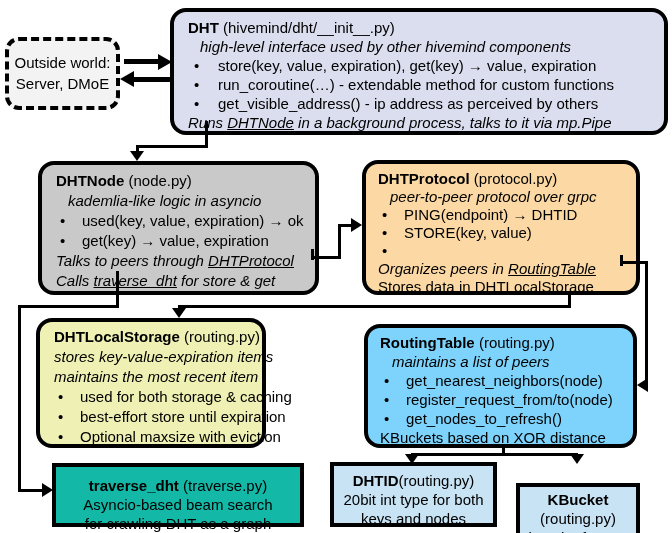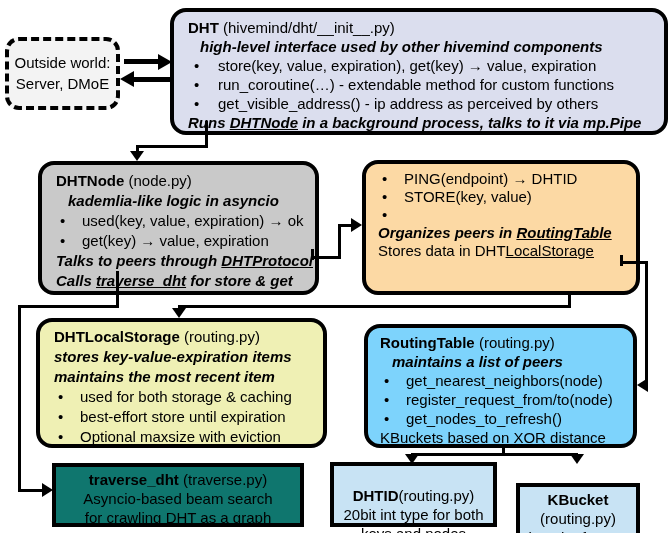--- a/index.html
+++ b/index.html
@@ -5,42 +5,42 @@
   html,body{margin:0;padding:0;background:#fff;}
   #canvas{
     position:relative;width:672px;height:533px;background:#ffffff;overflow:hidden;
     font-family:"Liberation Sans","DejaVu Sans",sans-serif;font-size:15px;color:#000;
   }
   .box{position:absolute;box-sizing:border-box;border:4px solid #000;}
   .rbox{border-radius:16px;}
   .sbox{border-radius:0;}
   .t{white-space:nowrap;}
   .b{font-weight:bold;}
-  .it{font-style:italic;font-weight:bold;}
+  .it{font-style:italic;}
   .u{text-decoration:underline;}
   .ind{padding-left:12px;}
   .bl{display:flex;}
   .dot{display:inline-block;width:30px;padding-left:6px;box-sizing:border-box;flex:0 0 auto;}
   .dot.sm{width:26px;padding-left:4px;}
   .line{position:absolute;background:#000;}
   .ah{position:absolute;width:0;height:0;}
   .ah.down{border-left:7px solid transparent;border-right:7px solid transparent;border-top:10px solid #000;}
   .ah.right{border-top:7px solid transparent;border-bottom:7px solid transparent;border-left:11px solid #000;}
   .ah.left{border-top:7px solid transparent;border-bottom:7px solid transparent;border-right:11px solid #000;}
   .ah.bigright{border-top:8px solid transparent;border-bottom:8px solid transparent;border-left:14px solid #000;}
   .ah.bigleft{border-top:8px solid transparent;border-bottom:8px solid transparent;border-right:14px solid #000;}
   .center{text-align:center;}
   #outside-box{left:5px;top:37px;width:115px;height:73px;background:#f3f3f3;border:4px dashed #000;border-radius:14px;line-height:21px;padding-top:11px;text-align:center;}
   #dht-box{left:170px;top:8px;width:498px;height:127px;background:#dbdeee;line-height:19px;padding:6px 4px 0 14px;}
   #dhtnode-box{left:38px;top:161px;width:281px;height:134px;background:#c9c9c9;line-height:20px;padding:6px 0 16px 14px;}
   #dhtprotocol-box{left:362px;top:160px;width:278px;height:135px;background:#fcd9a4;line-height:18px;padding:6px 0 0 12px;}
-  #dhtlocalstorage-box{left:36px;top:318px;width:291px;height:130px;background:#eff0b4;line-height:20px;padding:5px 0 0 14px;}
+  #dhtlocalstorage-box{left:36px;top:318px;width:230px;height:130px;background:#eff0b4;line-height:20px;padding:5px 0 0 14px;}
   #routingtable-box{left:364px;top:324px;width:273px;height:124px;background:#7dd3fc;line-height:19px;padding:5px 0 0 12px;}
-  #traverse-box{left:52px;top:463px;width:252px;height:64px;background:#0f766e;line-height:19px;padding-top:3px;}
-  #dhtid-box{left:330px;top:462px;width:167px;height:65px;background:#c8e3f4;line-height:19px;padding-top:20px;}
+  #traverse-box{left:52px;top:463px;width:252px;height:64px;background:#14b8a6;line-height:19px;padding-top:9px;}
+  #dhtid-box{left:330px;top:462px;width:167px;height:65px;background:#c8e3f4;line-height:19px;padding-top:5px;}
   #kbucket-box{left:516px;top:462px;width:124px;height:65px;background:#c8e3f4;line-height:19px;padding-top:3px;margin-top:21px;}
 </style>
 </head>
 <body>
 
 <div id="canvas">
 
   <div class="box" id="outside-box">
     <div class="t">Outside world:</div>
     <div class="t">Server, DMoE</div>
@@ -73,20 +73,22 @@
       </div>
     <div class="t bl">
         <span class="dot sm">•</span>
         <span>get(key) → value, expiration</span>
       </div>
     <div class="t it"><span>Talks to peers through </span><span class="u">DHTProtocol</span></div>
     <div class="t it"><span>Calls </span><span class="u">traverse_dht</span><span> for store &amp; get</span></div>
   </div>
 
   <div class="box rbox" id="dhtprotocol-box">
+    <div class="t"><span class="b">DHTProtocol</span><span> (protocol.py)</span></div>
+    <div class="t it ind">peer-to-peer protocol over grpc</div>
     <div class="t bl">
         <span class="dot sm">•</span>
         <span>PING(endpoint) → DHTID</span>
       </div>
     <div class="t bl">
         <span class="dot sm">•</span>
         <span>STORE(key, value)</span>
       </div>
     <div class="t bl">
         <span class="dot sm">•</span>

